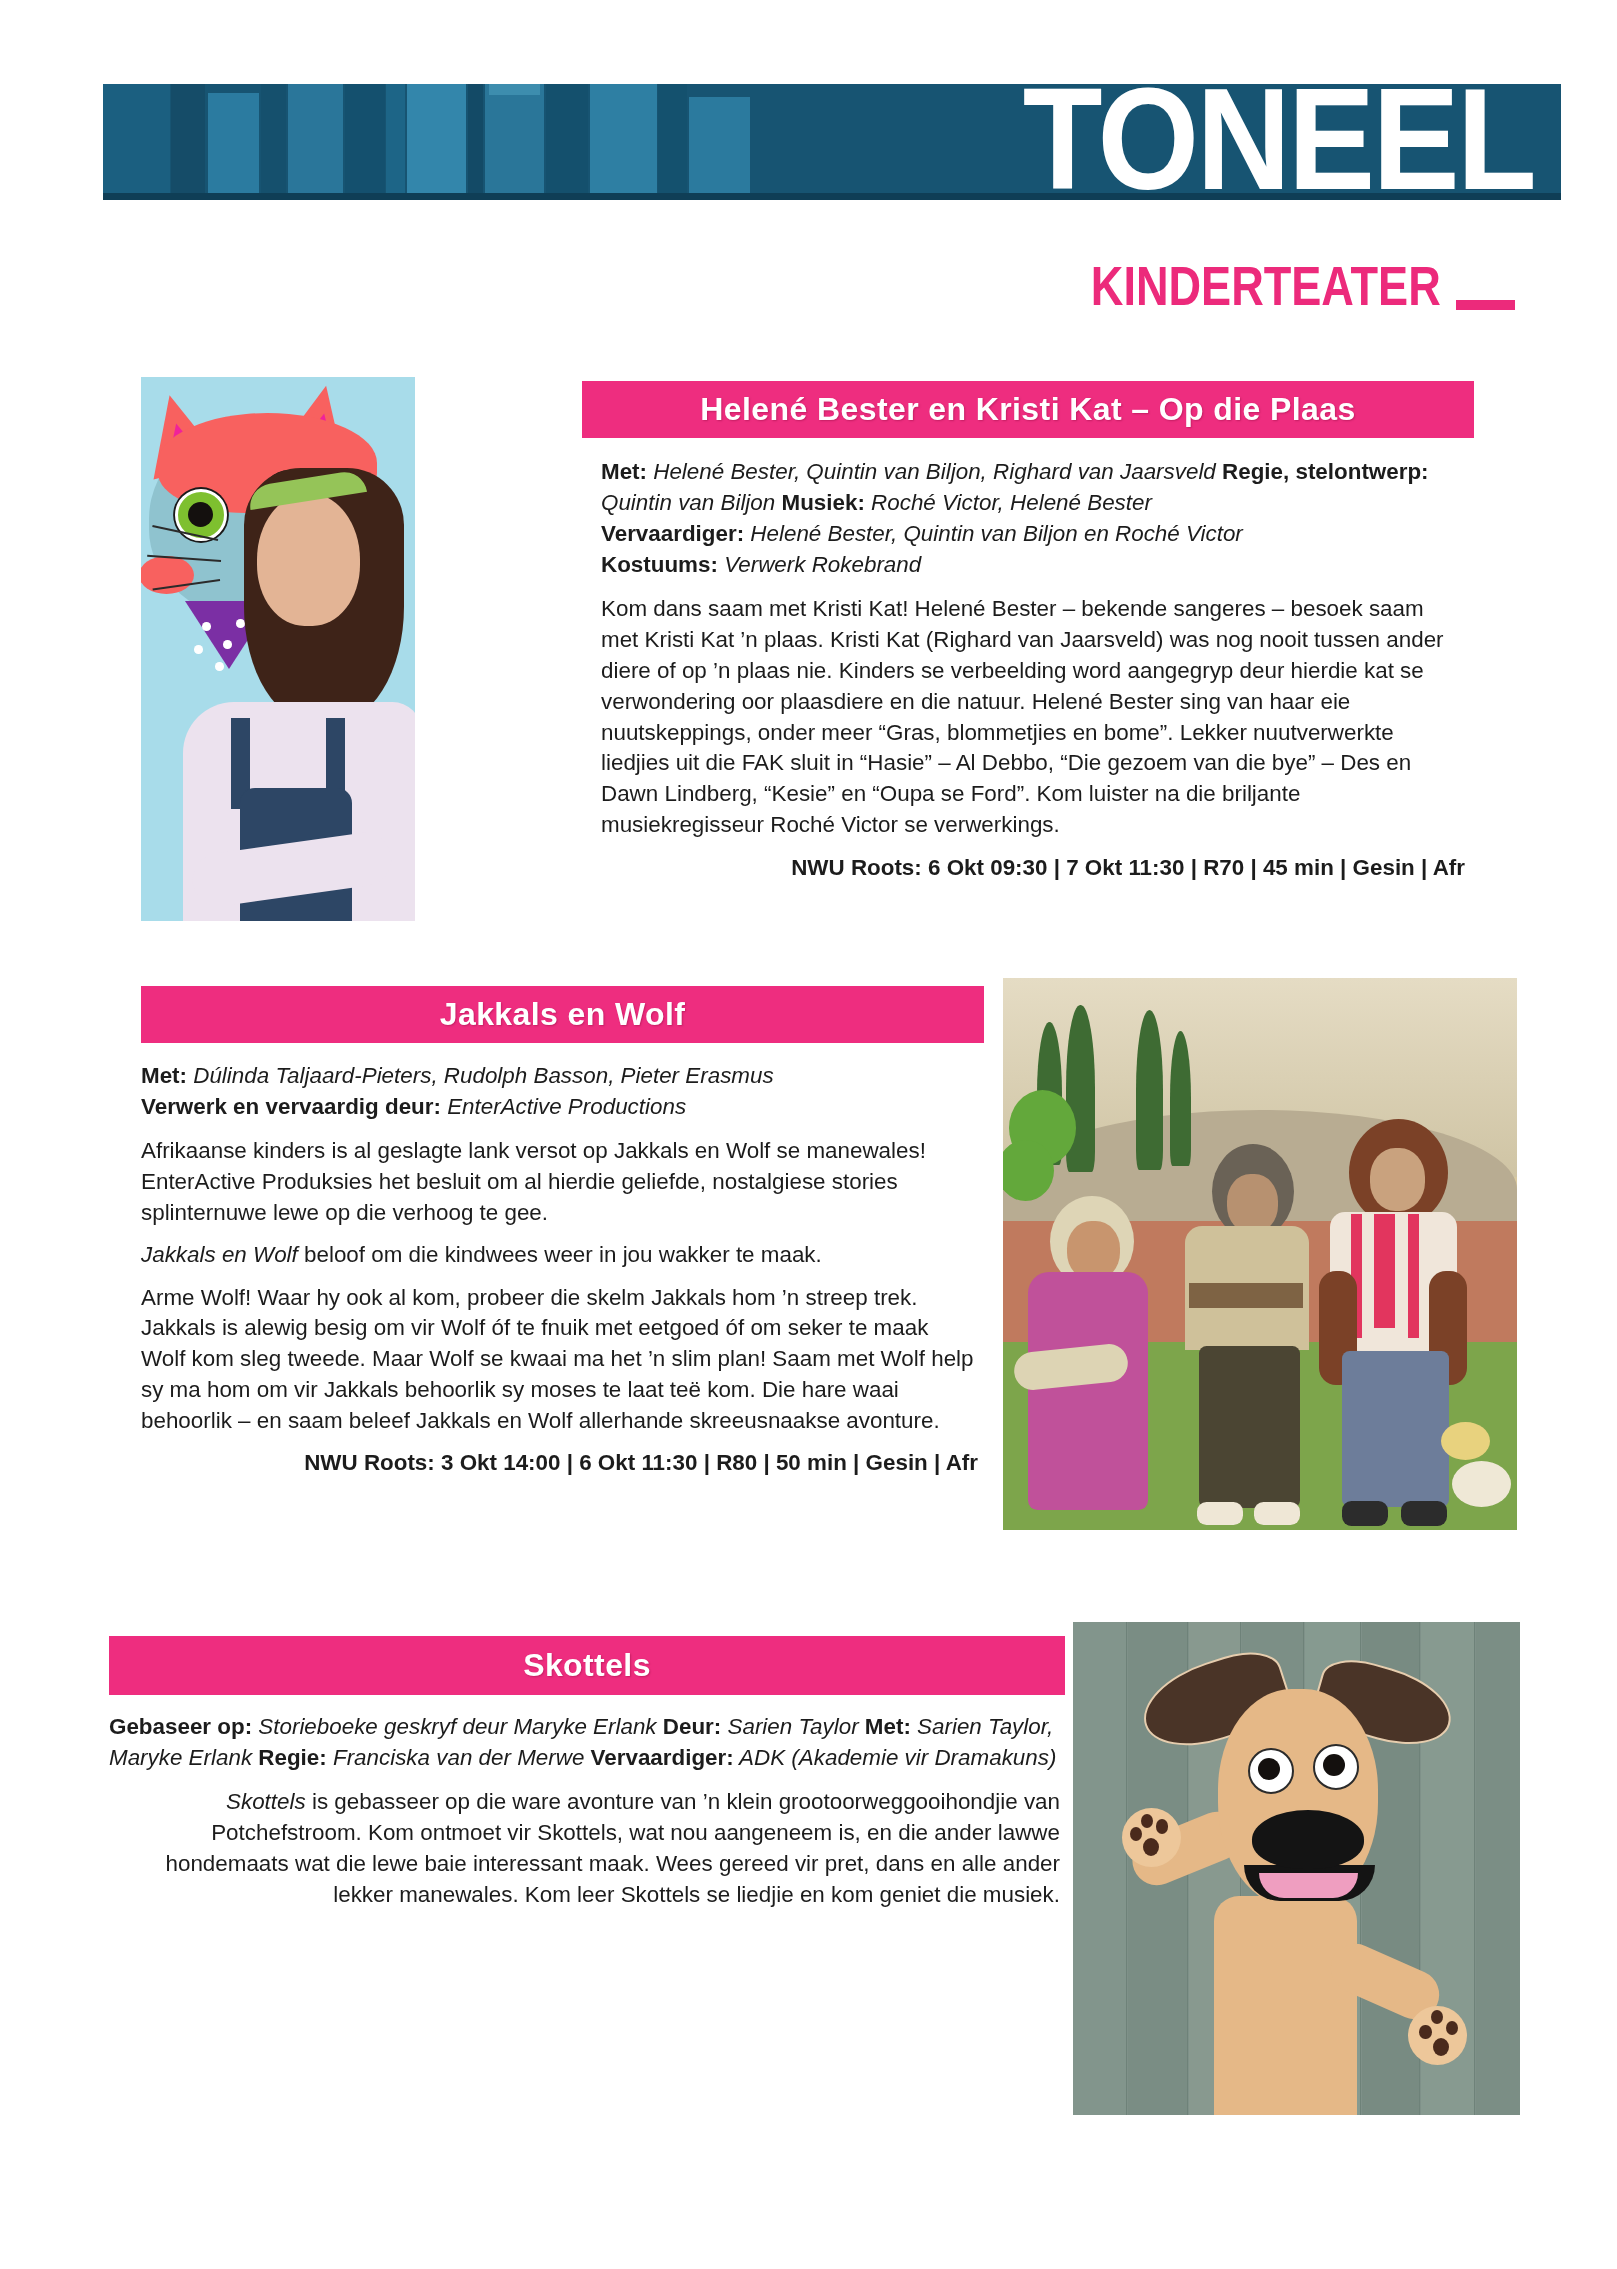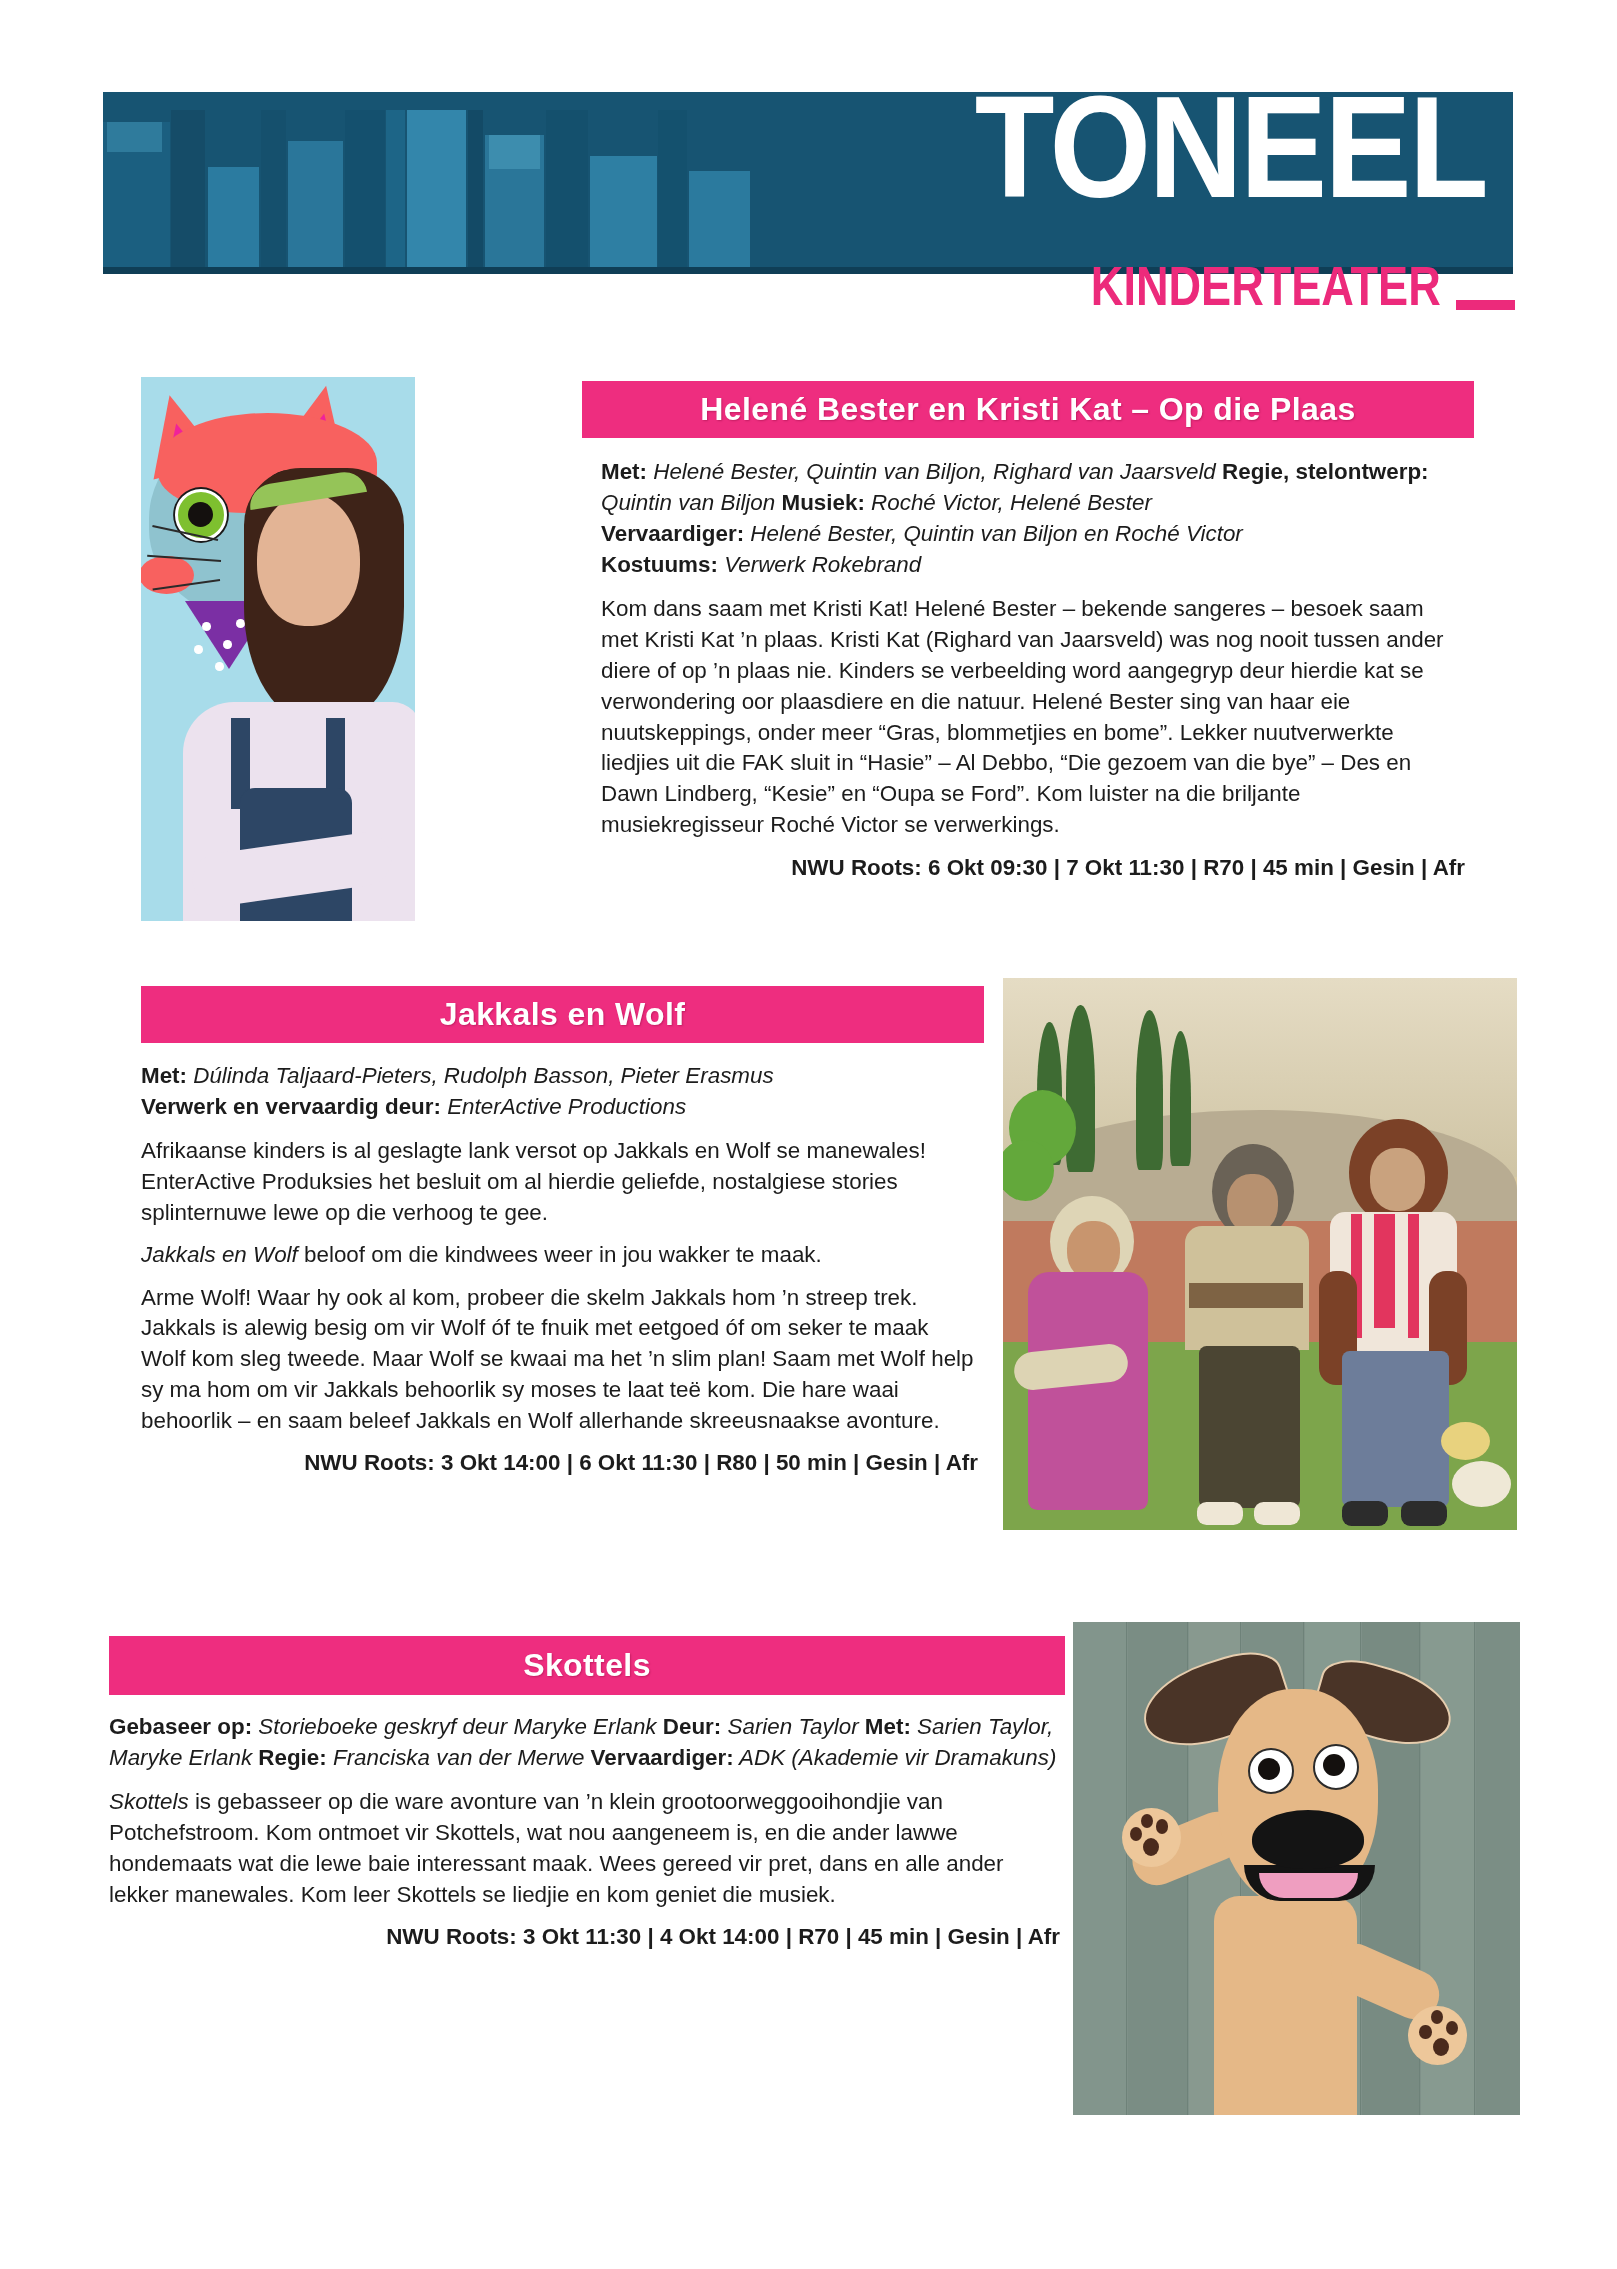--- a/index.html
+++ b/index.html
@@ -13,25 +13,26 @@
     position: relative;
     font-family: "Liberation Sans", sans-serif;
     color: #1a1a1a;
     overflow: hidden;
   }
 
   
   .header-banner {
     position: absolute;
     left: 103px;
-    top: 92px;
+    top: 84px;
     width: 1410px;
-    height: 182px;
+    height: 116px;
     background: #175472;
     overflow: hidden;
+    padding-left: 48px;
   }
   .bars {
     position: absolute;
     left: 0; top: 0;
     width: 666px;
     height: 100%;
   }
   .bar {
     position: absolute;
     bottom: 0;
@@ -602,15 +603,14 @@
   </div>
 </div>
 
 <div class="body-text" style="left:109px; top:1712px; width:951px;">
   <p class="credits">
     <b>Gebaseer op:</b><span> Storieboeke geskryf deur Maryke Erlank </span><b>Deur:</b><span> Sarien Taylor </span><b>Met:</b><span> Sarien Taylor, Maryke Erlank </span><b>Regie:</b><span> Franciska van der Merwe </span><b>Vervaardiger:</b><span> ADK (Akademie vir Dramakuns)</span>
   </p>
   <p>
     <span class="ital">Skottels</span><span> is gebasseer op die ware avonture van ’n klein grootoorweggooihondjie van Potchefstroom. Kom ontmoet vir Skottels, wat nou aangeneem is, en die ander lawwe hondemaats wat die lewe baie interessant maak. Wees gereed vir pret, dans en alle ander lekker manewales. Kom leer Skottels se liedjie en kom geniet die musiek.</span>
   </p>
-  <p class="meta">NWU Roots: 3 Okt 11:30  |  4 Okt 14:00  |  R70  |  45 min  |  Gesin  |  Afr</p>
 </div>
 
 
 </body></html>

